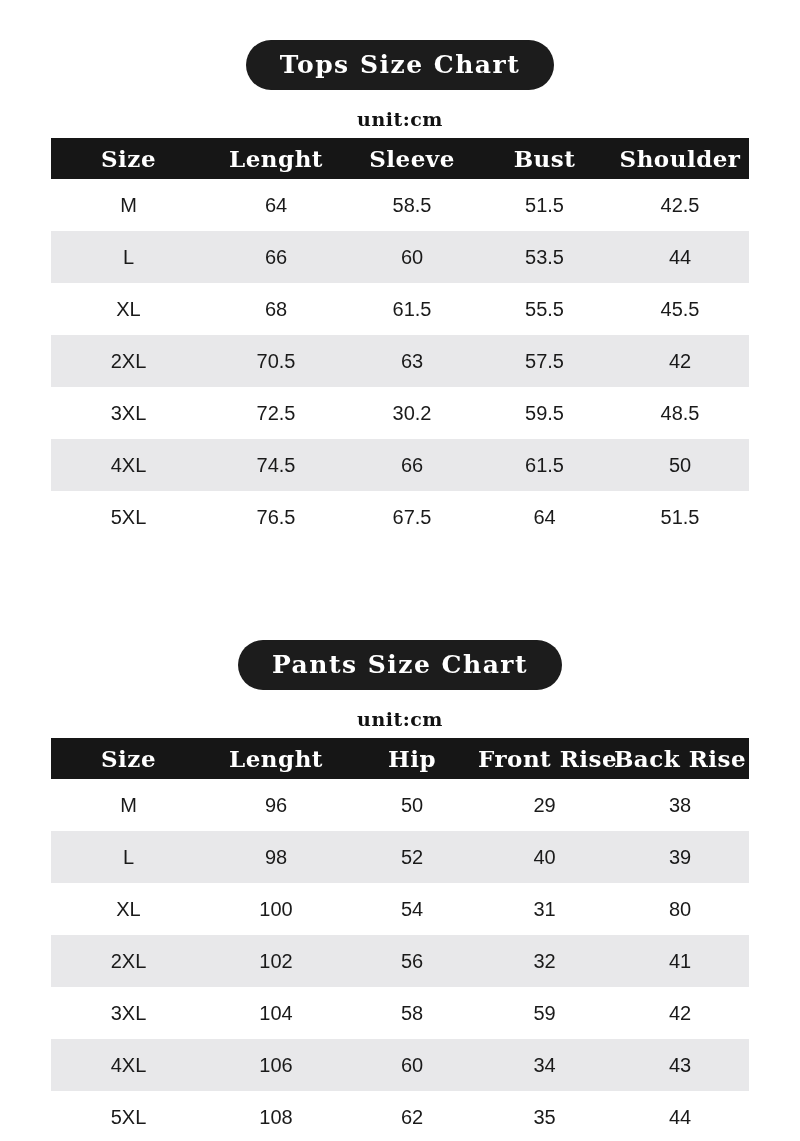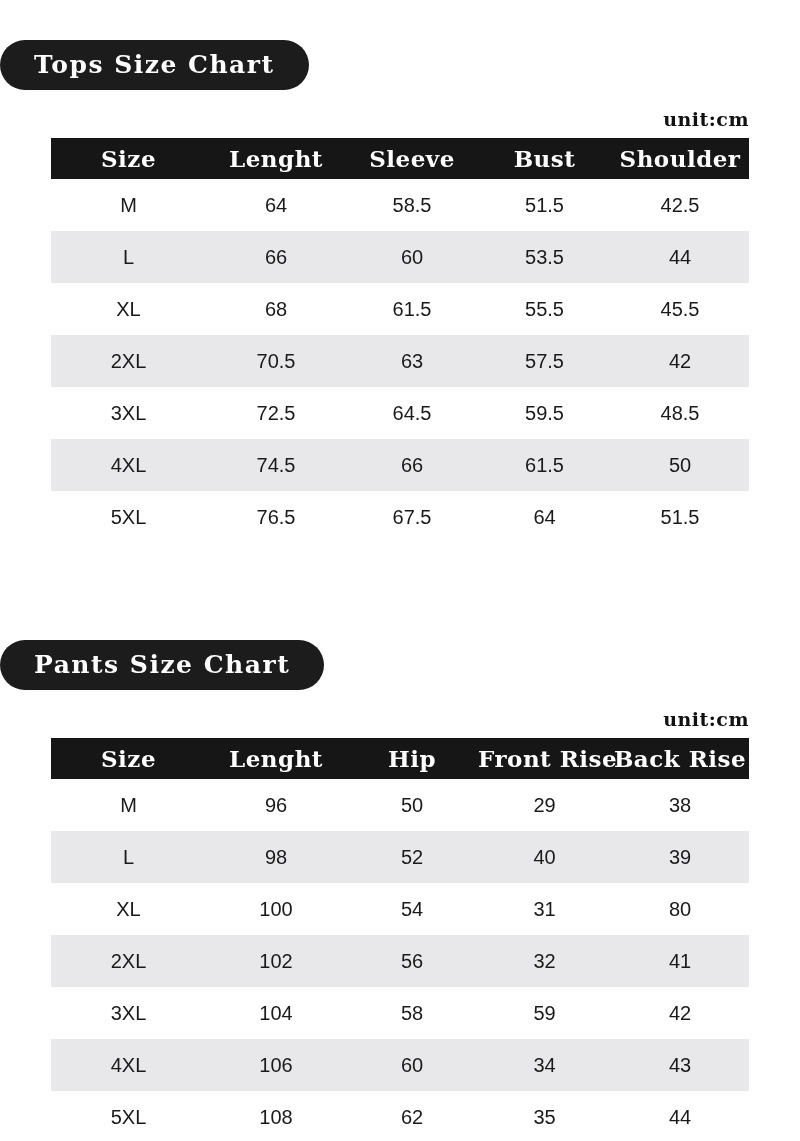--- a/index.html
+++ b/index.html
@@ -20,21 +20,21 @@
     position: relative;
     width: 800px;
     height: 1141px;
     overflow: hidden;
     background: #ffffff;
   }
 
   
   .title-wrap {
     display: flex;
-    justify-content: flex-start;
+    justify-content: center;
     align-items: center;
   }
   .title-pill {
     display: inline-block;
     background: #1c1c1c;
     color: #ffffff;
     border-radius: 999px;
     font-family: "DejaVu Serif", serif;
     font-weight: 700;
     font-size: 25px;
@@ -42,21 +42,21 @@
     line-height: 1;
     padding: 12px 34px 13px 34px;
     white-space: nowrap;
     text-align: center;
   }
 
   
   .unit-row {
     width: 698px;
     margin: 0 auto;
-    text-align: right;
+    text-align: center;
     font-family: "DejaVu Serif", serif;
     font-weight: 700;
     font-size: 19px;
     letter-spacing: 0.5px;
     color: #111111;
   }
 
   
   .chart-table {
     width: 698px;
@@ -166,21 +166,21 @@
           <tr class="even-row">
             <td>2XL</td>
             <td>70.5</td>
             <td>63</td>
             <td>57.5</td>
             <td>42</td>
           </tr>
           <tr class="odd-row">
             <td>3XL</td>
             <td>72.5</td>
-            <td>64.5</td>
+            <td>30.2</td>
             <td>59.5</td>
             <td>48.5</td>
           </tr>
           <tr class="even-row">
             <td>4XL</td>
             <td>74.5</td>
             <td>66</td>
             <td>61.5</td>
             <td>50</td>
           </tr>

